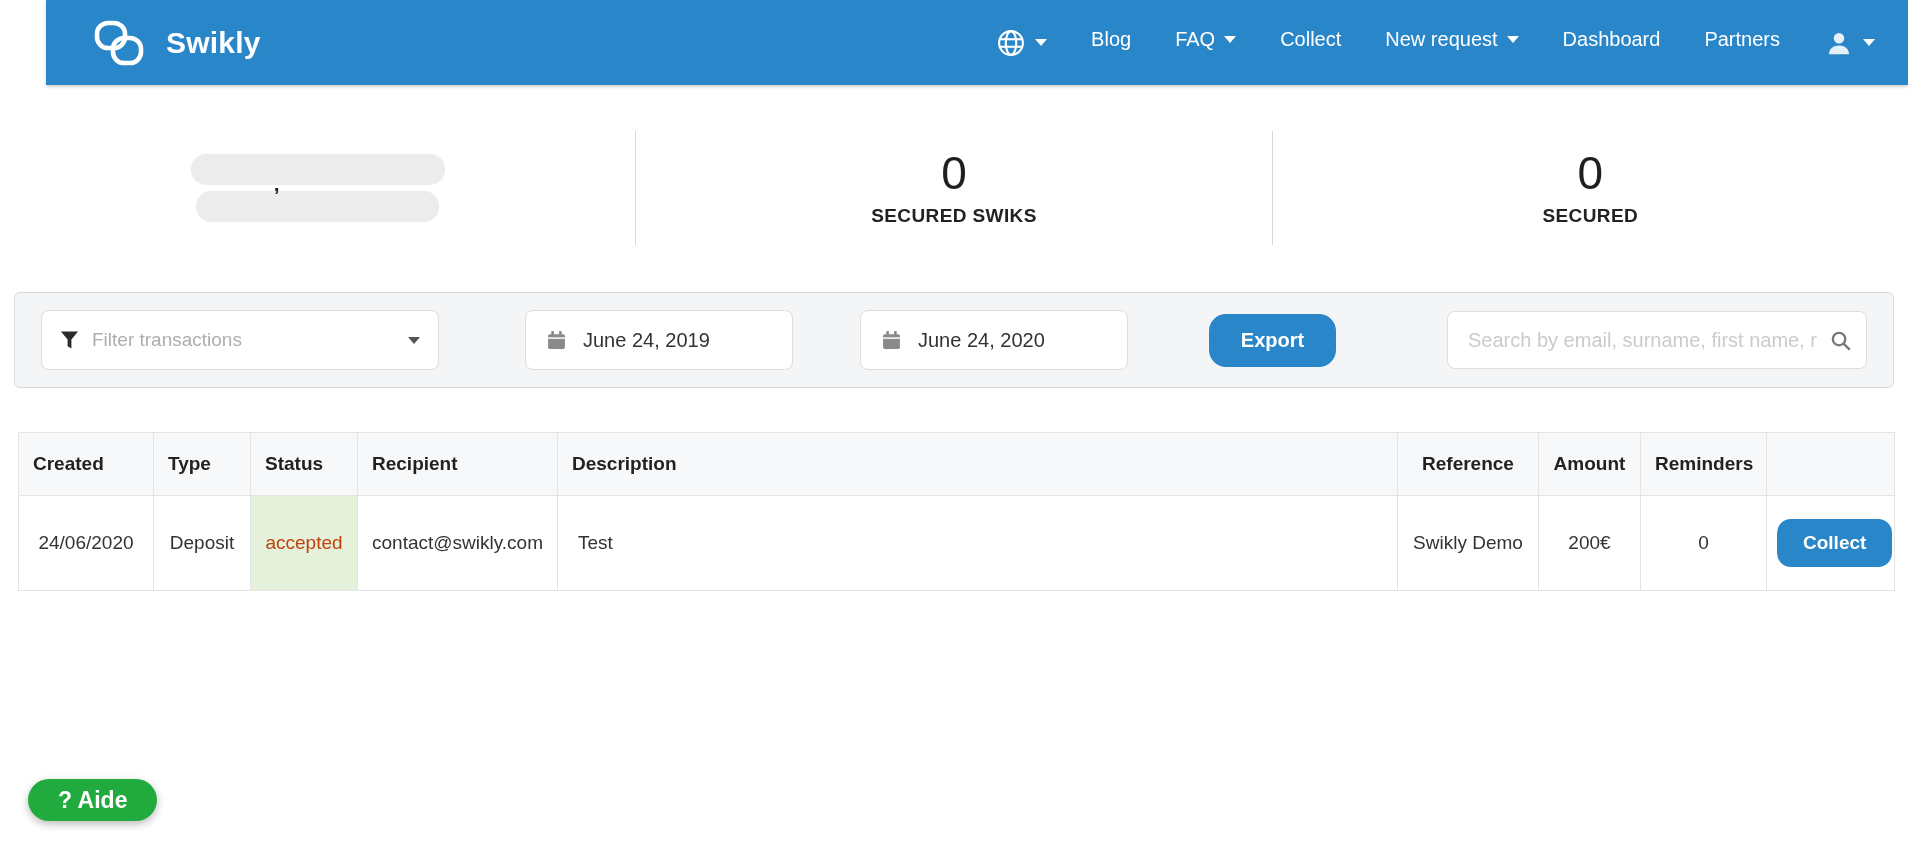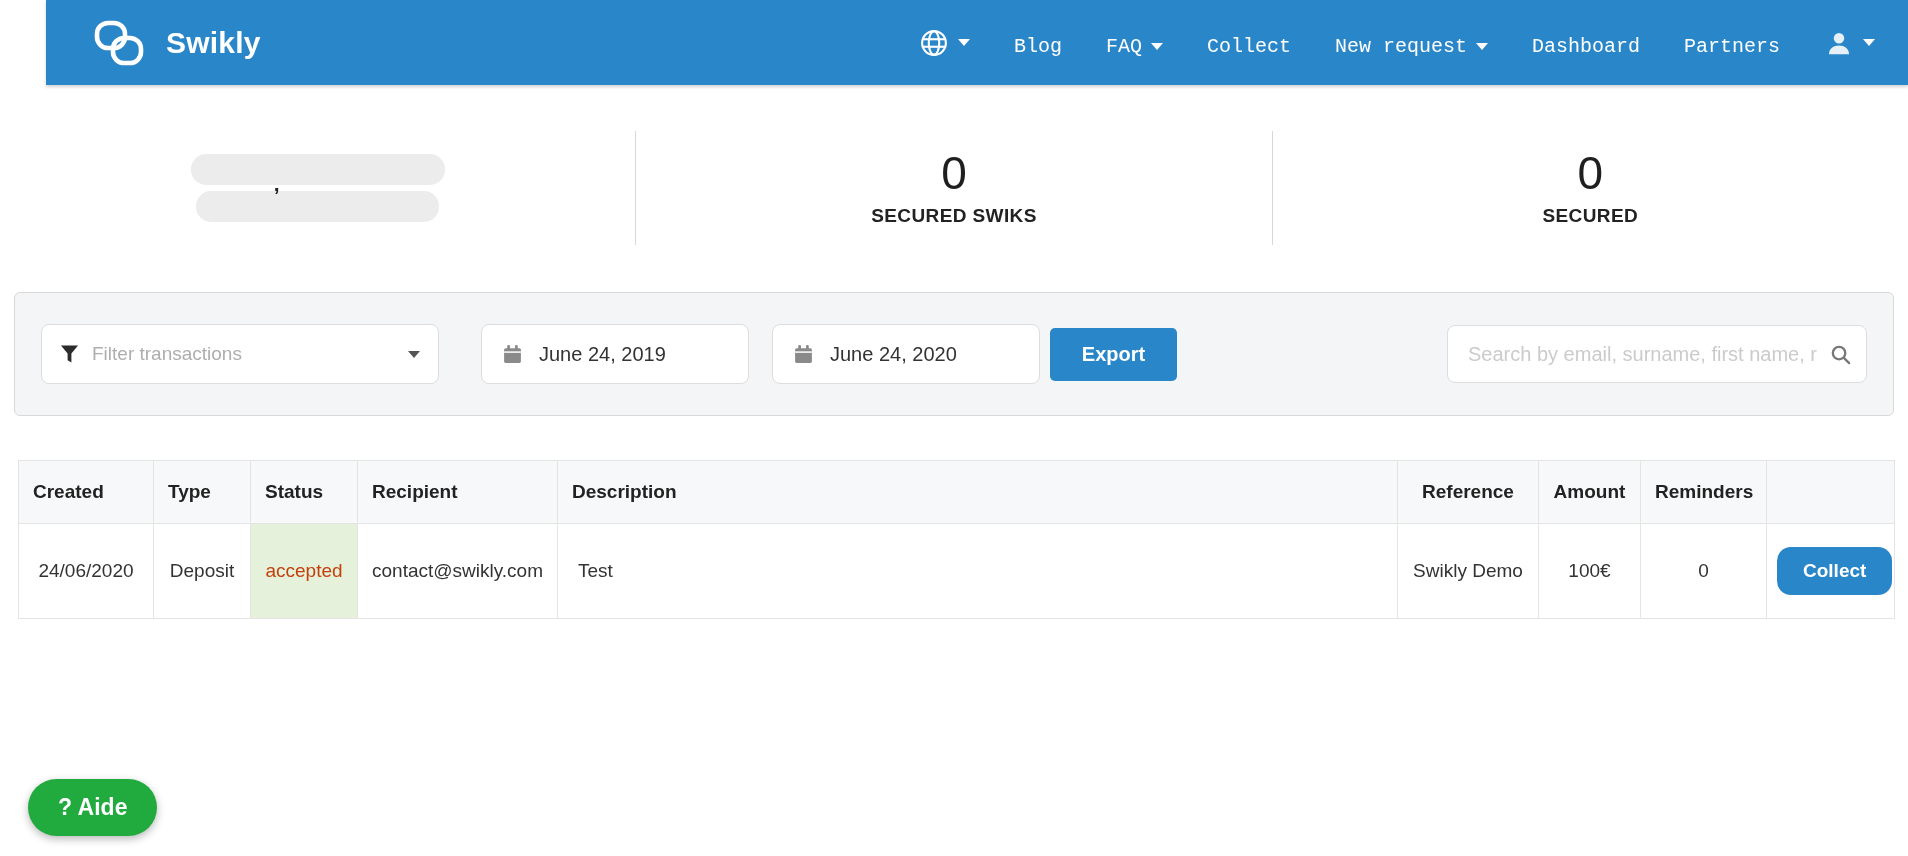--- a/index.html
+++ b/index.html
@@ -9,50 +9,50 @@
   }
   
   .header{
     height:85px;background:#2986c9;display:flex;align-items:center;
     padding:0 33px 0 48px;box-sizing:border-box;
     box-shadow:0 2px 3px rgba(0,0,0,0.18);
     margin-left:46px;
   }
   .brand{display:flex;align-items:center;gap:22px;cursor:pointer;}
   .brand-name{color:#fff;font-size:30px;font-weight:700;letter-spacing:0.2px;}
-  .nav{margin-left:auto;display:flex;align-items:flex-end;gap:44px;font-family:Liberation Mono, monospace;}
+  .nav{margin-left:auto;display:flex;align-items:flex-start;gap:44px;}
   .nav-item{display:flex;align-items:center;gap:9px;color:#fff;font-size:20px;cursor:pointer;white-space:nowrap;}
   .caret{width:0;height:0;border-left:6px solid transparent;border-right:6px solid transparent;border-top:7px solid #fff;display:inline-block;}
   .caret.dark{border-top-color:#555;}
   
   .stats{display:flex;margin-top:46px;height:114px;}
   .stat-col{flex:1;display:flex;flex-direction:column;align-items:center;justify-content:center;position:relative;}
   .stat-col + .stat-col{border-left:1px solid #d8d8d8;}
   .pill{background:#ececec;border-radius:15px;height:31px;}
   .pill1{width:254px;margin-bottom:6px;}
   .pill2{width:243px;}
   .redacted-comma{position:absolute;left:calc(50% - 44px);top:41px;font-size:21px;font-weight:700;color:#222;}
   .stat-value{font-size:46px;font-weight:400;color:#1f1f1f;line-height:1;}
   .stat-label{font-size:19px;font-weight:700;color:#222;margin-top:9px;letter-spacing:0.4px;}
   
   .filter-bar{
-    margin:47px 14px 0 14px;height:124px;background:#f4f5f6;
+    margin:47px 14px 0 14px;height:96px;background:#f4f5f6;
     border:1px solid #d9d9d9;border-radius:6px;
-    display:flex;align-items:center;padding:0 26px;box-sizing:border-box;
+    display:flex;align-items:center;padding:0 26px;box-sizing:border-box;gap:44px;
   }
   .ctl{background:#fff;border:1px solid #ddd;border-radius:8px;height:60px;display:flex;align-items:center;box-sizing:border-box;}
   .filter-select{width:398px;padding:0 18px;gap:13px;cursor:pointer;}
   .filter-select .ph{font-size:19px;color:#aeaeae;}
   .filter-select .caret{margin-left:auto;}
   .date-input{width:268px;padding:0 20px;gap:16px;cursor:pointer;}
   .date-input .date-text{font-size:20px;color:#333;}
   .date-from{margin-left:42px;}
   .date-to{margin-left:23px;align-items:center;}
   .btn-export{
-    margin-left:10px;width:127px;height:53px;background:#2986c9;border:none;border-radius:5px;
+    margin-left:37px;width:127px;height:53px;background:#2986c9;border:none;border-radius:17px;
     color:#fff;font-size:20px;font-weight:700;font-family:"Liberation Sans",sans-serif;cursor:pointer;
   }
   .search-box{margin-left:auto;width:420px;height:58px;padding:0 14px 0 18px;}
   .search-box input{
     flex:1;border:none;outline:none;font-size:20px;color:#333;background:transparent;
     font-family:"Liberation Sans",sans-serif;min-width:0;
   }
   .search-box input::placeholder{color:#cbcbcb;}
   
   .tbl{width:1876px;margin:44px 18px 0 18px;border-collapse:collapse;table-layout:fixed;}
@@ -64,21 +64,21 @@
   .tbl th.center{text-align:center;}
   .tbl td{font-size:19px;color:#333;text-align:center;padding:23px 10px;background:#fff;box-sizing:border-box;}
   .tbl td.left{text-align:left;padding-left:20px;}
   .tbl td.status-accepted{background:#e5f1da;color:#c2410c;}
   .btn-collect{
     background:#2986c9;border:none;border-radius:14px;color:#fff;font-size:19px;font-weight:700;
     padding:13px 26px;cursor:pointer;font-family:"Liberation Sans",sans-serif;
   }
   
   .help-btn{
-    position:absolute;left:28px;top:779px;height:57px;padding:0 30px;border:none;border-radius:29px;
+    position:absolute;left:28px;top:779px;height:42px;padding:0 30px;border:none;border-radius:29px;
     background:#21ab3f;color:#fff;font-size:23px;font-weight:700;cursor:pointer;
     box-shadow:0 3px 8px rgba(0,0,0,0.28);font-family:"Liberation Sans",sans-serif;
   }
   .icon{display:inline-flex;align-items:center;justify-content:center;flex:none;}
 </style>
 </head>
 <body>
 
 <header class="header">
   <div class="brand">
@@ -226,21 +226,21 @@
     </tr>
   </thead>
   <tbody>
     <tr>
       <td>24/06/2020</td>
       <td>Deposit</td>
       <td class="status-accepted">accepted</td>
       <td>contact@swikly.com</td>
       <td class="left">Test</td>
       <td>Swikly Demo</td>
-      <td>100€</td>
+      <td>200€</td>
       <td>0</td>
       <td>
         <button class="btn-collect">Collect</button>
       </td>
     </tr>
   </tbody>
 </table>
 
 <button class="help-btn">? Aide</button>
 

